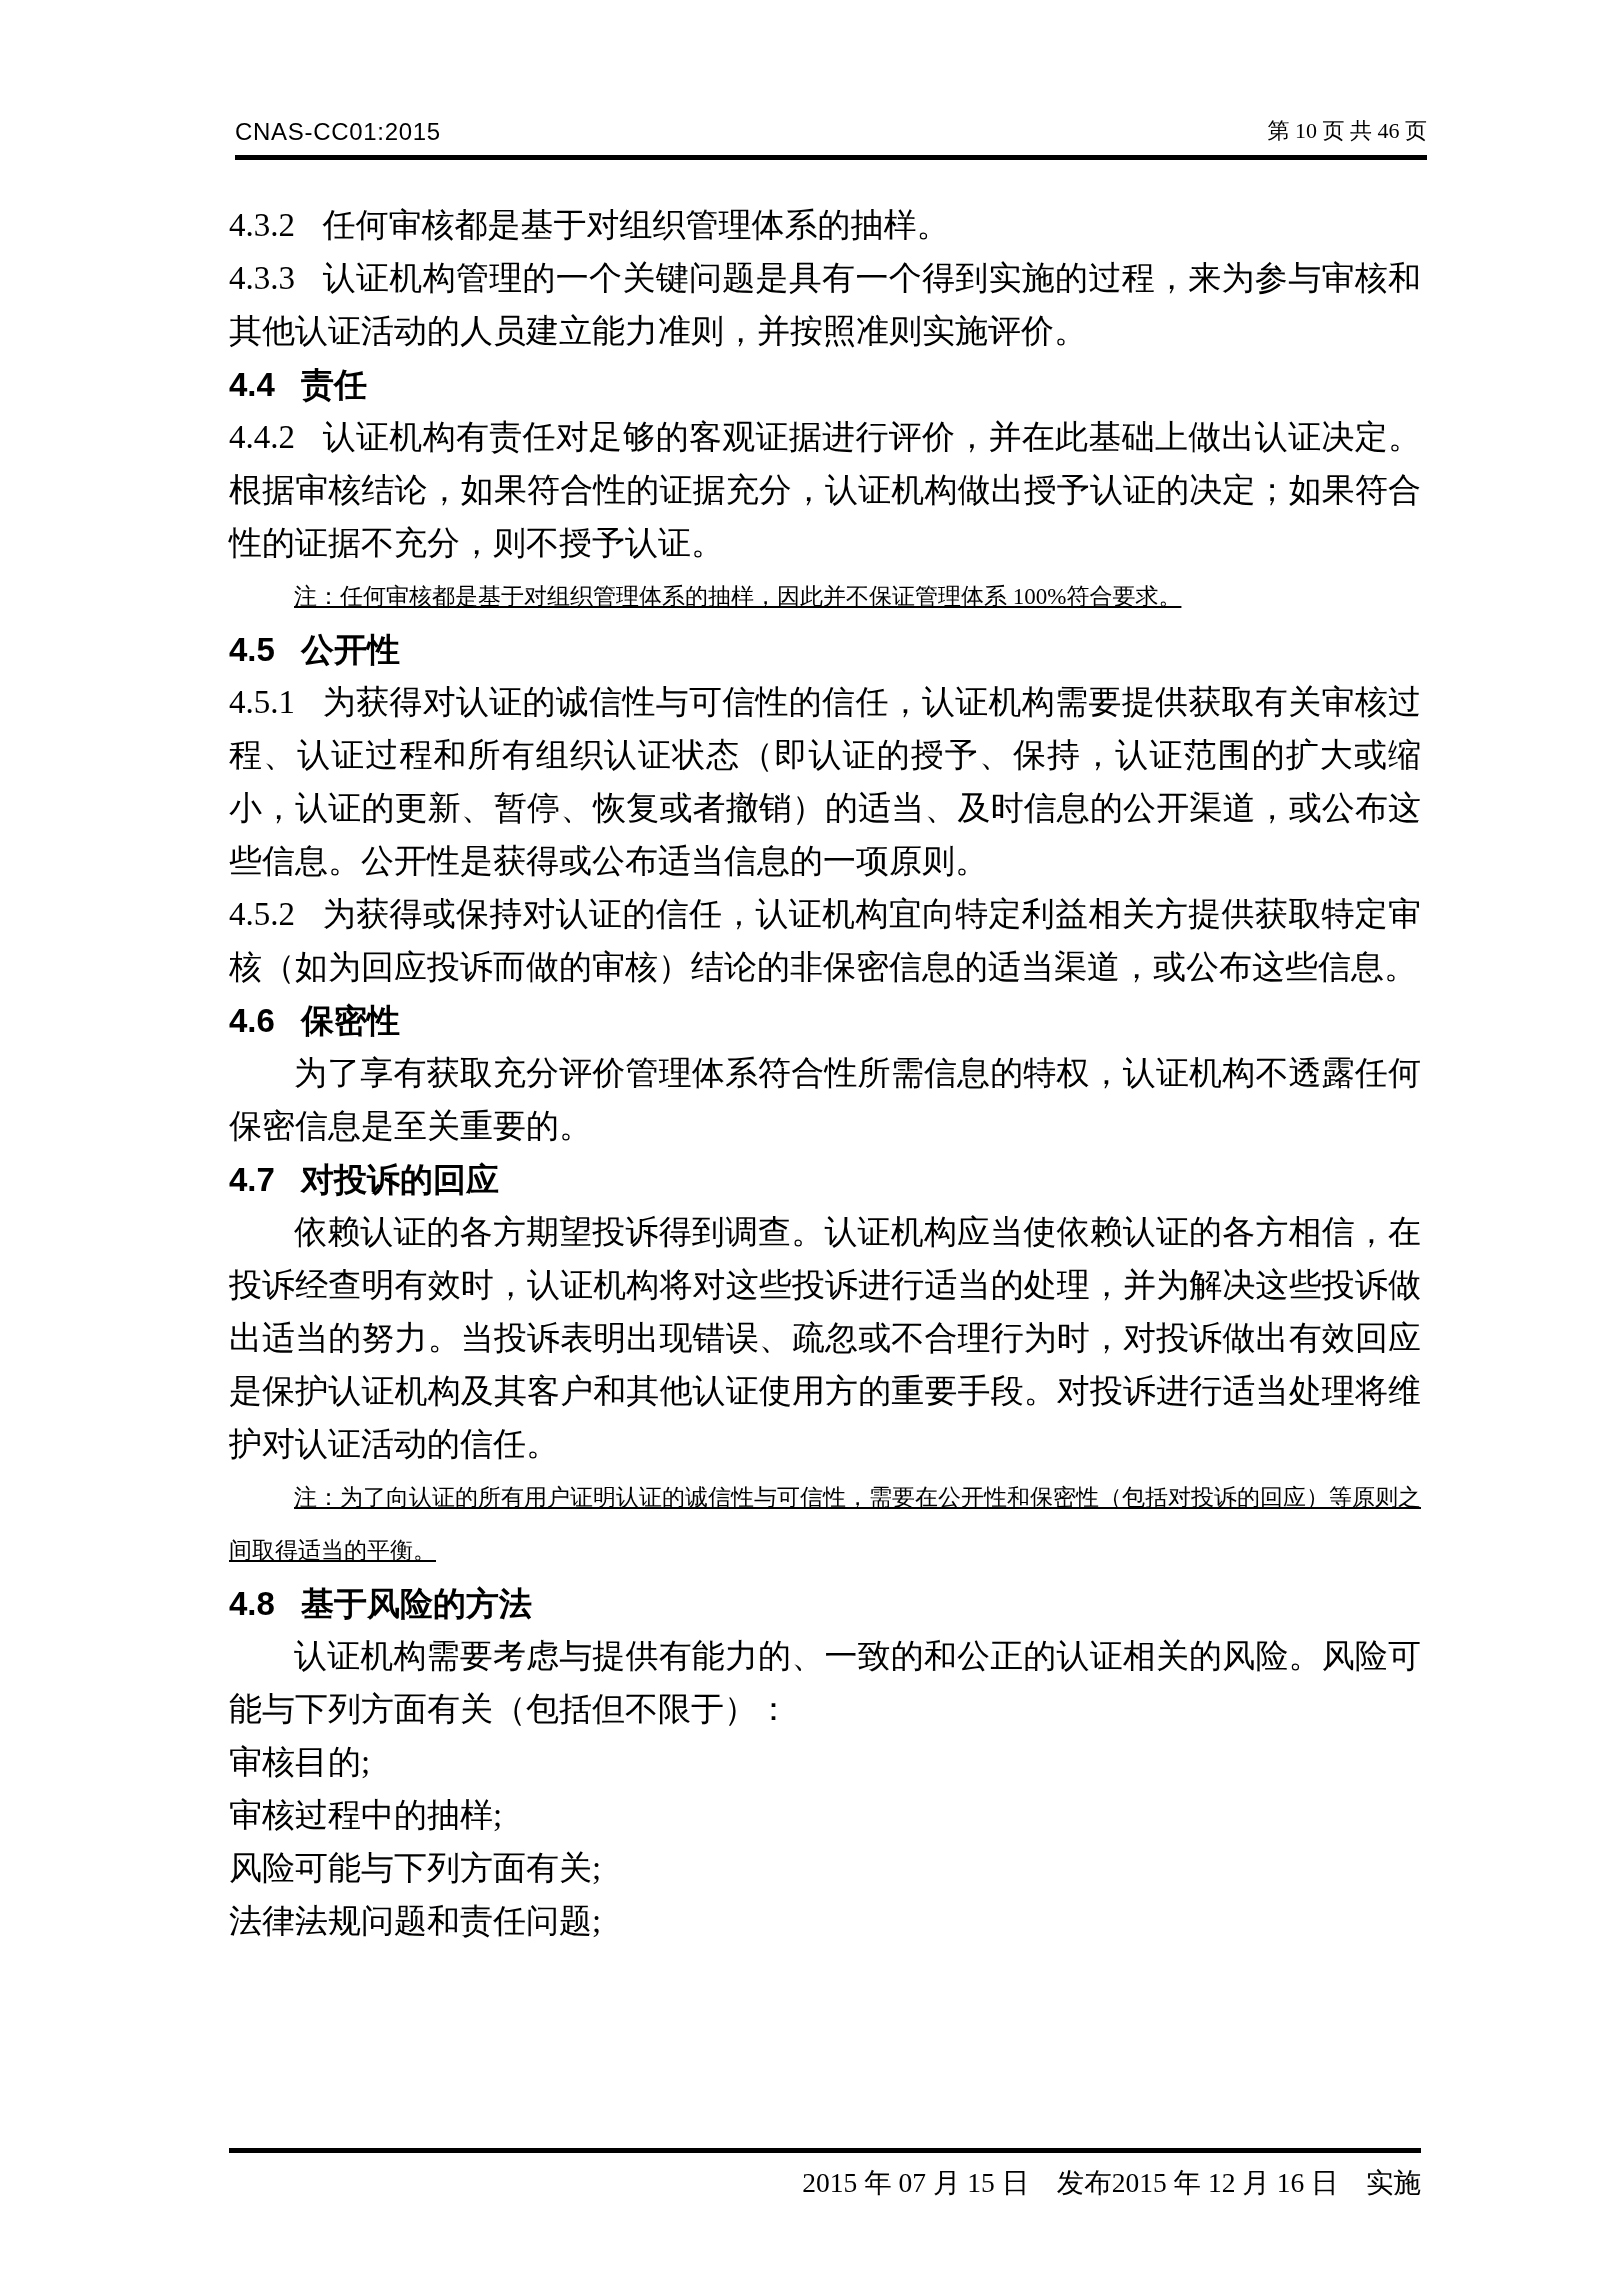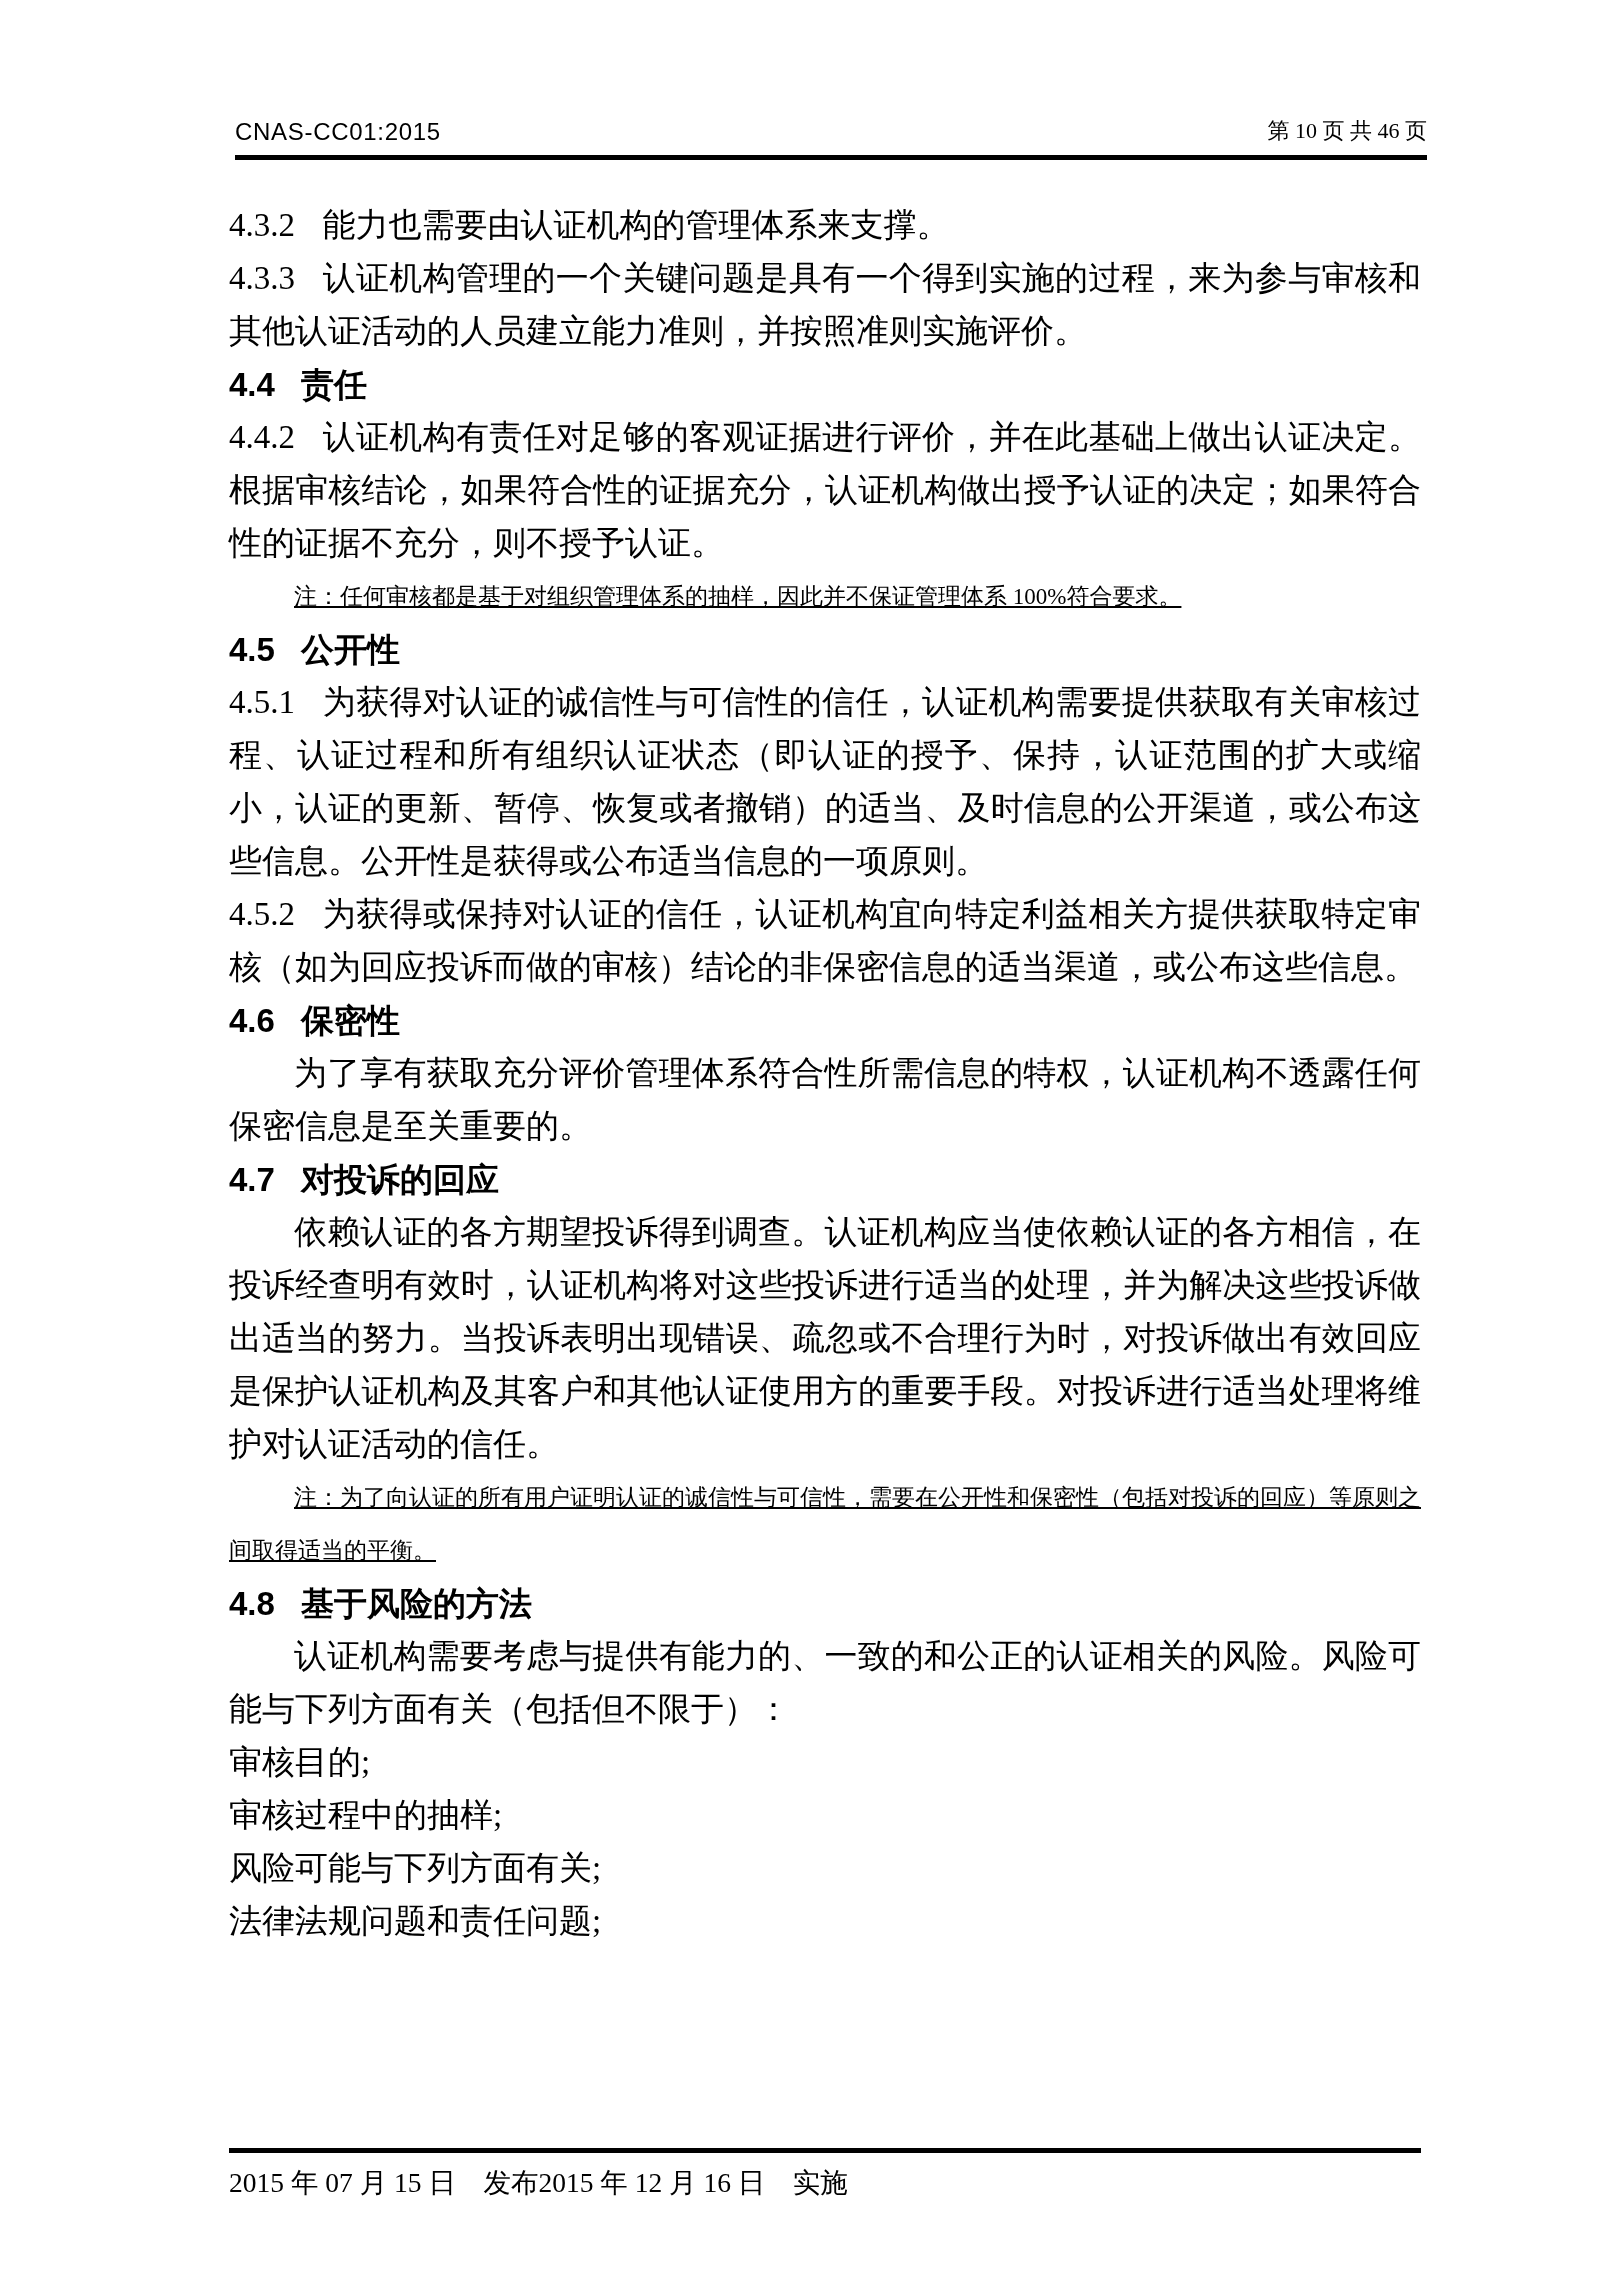--- a/index.html
+++ b/index.html
@@ -27,38 +27,38 @@
   .pnum{margin-right:27.5px;}
   .hd{font-family:"Liberation Sans", sans-serif;font-weight:bold;}
   .hd .pnum{margin-right:26px;}
   .indent{text-indent:65px;}
   .note{text-indent:65px;font-size:23px;text-decoration:underline;}
   .li{position:relative;padding-left:119px;}
   .li .dash{position:absolute;left:67px;top:0;}
   
   .footer{position:absolute;left:229px;width:1192px;top:2148px;}
   .footer-rule{height:5.2px;background:#000;}
-  .footer-row{display:flex;justify-content:flex-start;margin-top:11.8px;font-size:27.5px;}
+  .footer-row{display:flex;justify-content:flex-end;margin-top:11.8px;font-size:27.5px;}
 </style>
 </head>
 <body>
 
 <div class="page">
 
   <div class="header">
     <div class="header-row">
       <span class="doc-code">CNAS-CC01:2015</span>
       <span class="page-info">第 10 页 共 46 页</span>
     </div>
     <div class="header-rule"></div>
   </div>
 
   <div class="content">
 
-    <p class="para"><span class="pnum">4.3.2</span><span>能力也需要由认证机构的管理体系来支撑。</span></p>
+    <p class="para"><span class="pnum">4.3.2</span><span>任何审核都是基于对组织管理体系的抽样。</span></p>
 
     <p class="para"><span class="pnum">4.3.3</span><span>认证机构管理的一个关键问题是具有一个得到实施的过程，来为参与审核和其他认证活动的人员建立能力准则，并按照准则实施评价。</span></p>
 
     <p class="hd"><span class="pnum">4.4</span><span>责任</span></p>
 
 
     <p class="para"><span class="pnum">4.4.2</span><span>认证机构有责任对足够的客观证据进行评价，并在此基础上做出认证决定。根据审核结论，如果符合性的证据充分，认证机构做出授予认证的决定；如果符合性的证据不充分，则不授予认证。</span></p>
 
     <p class="note"><span>注：任何审核都是基于对组织管理体系的抽样，因此并不保证管理体系 100%符合要求。</span></p>
 

